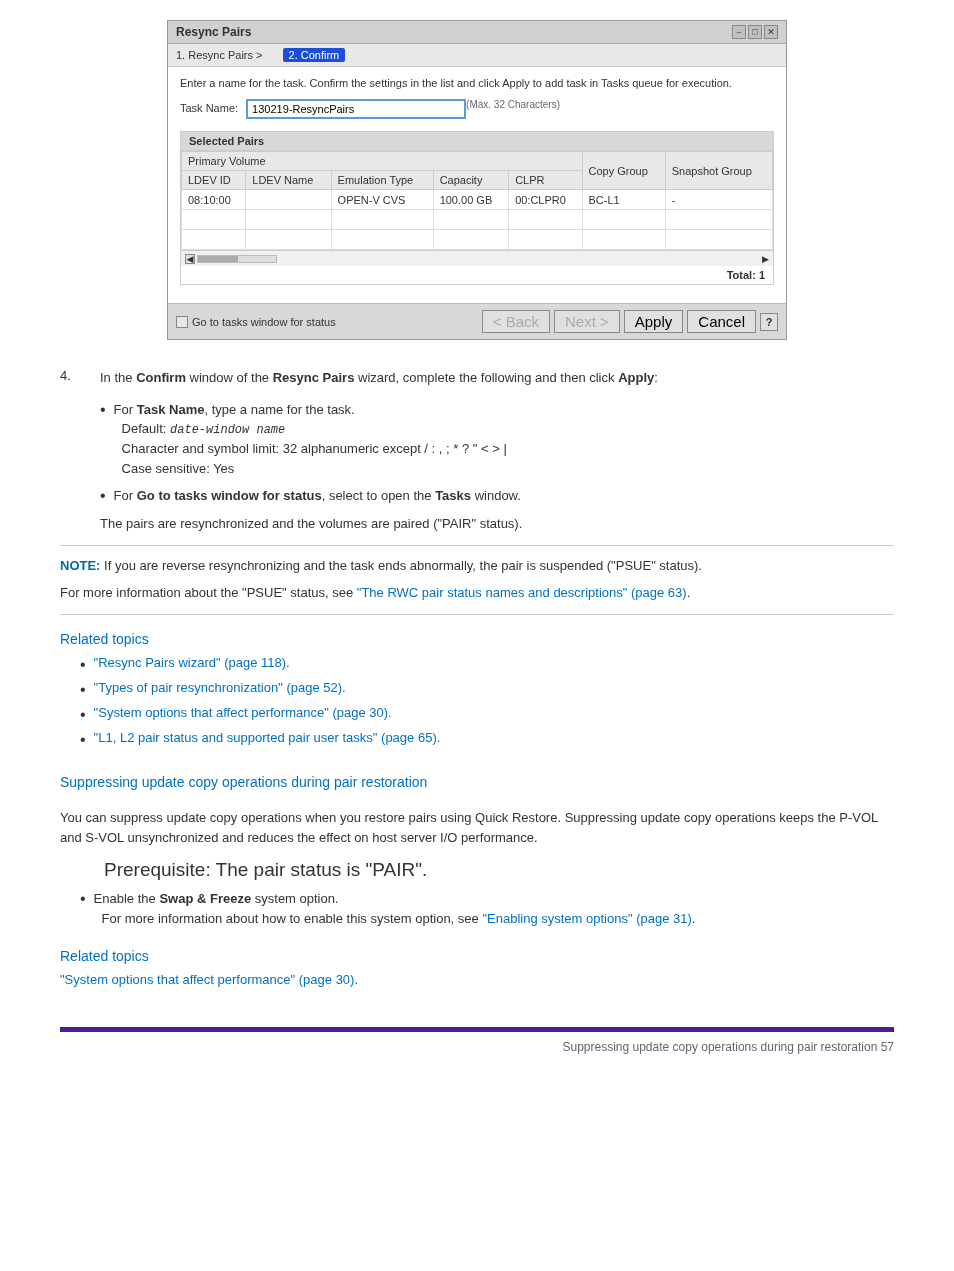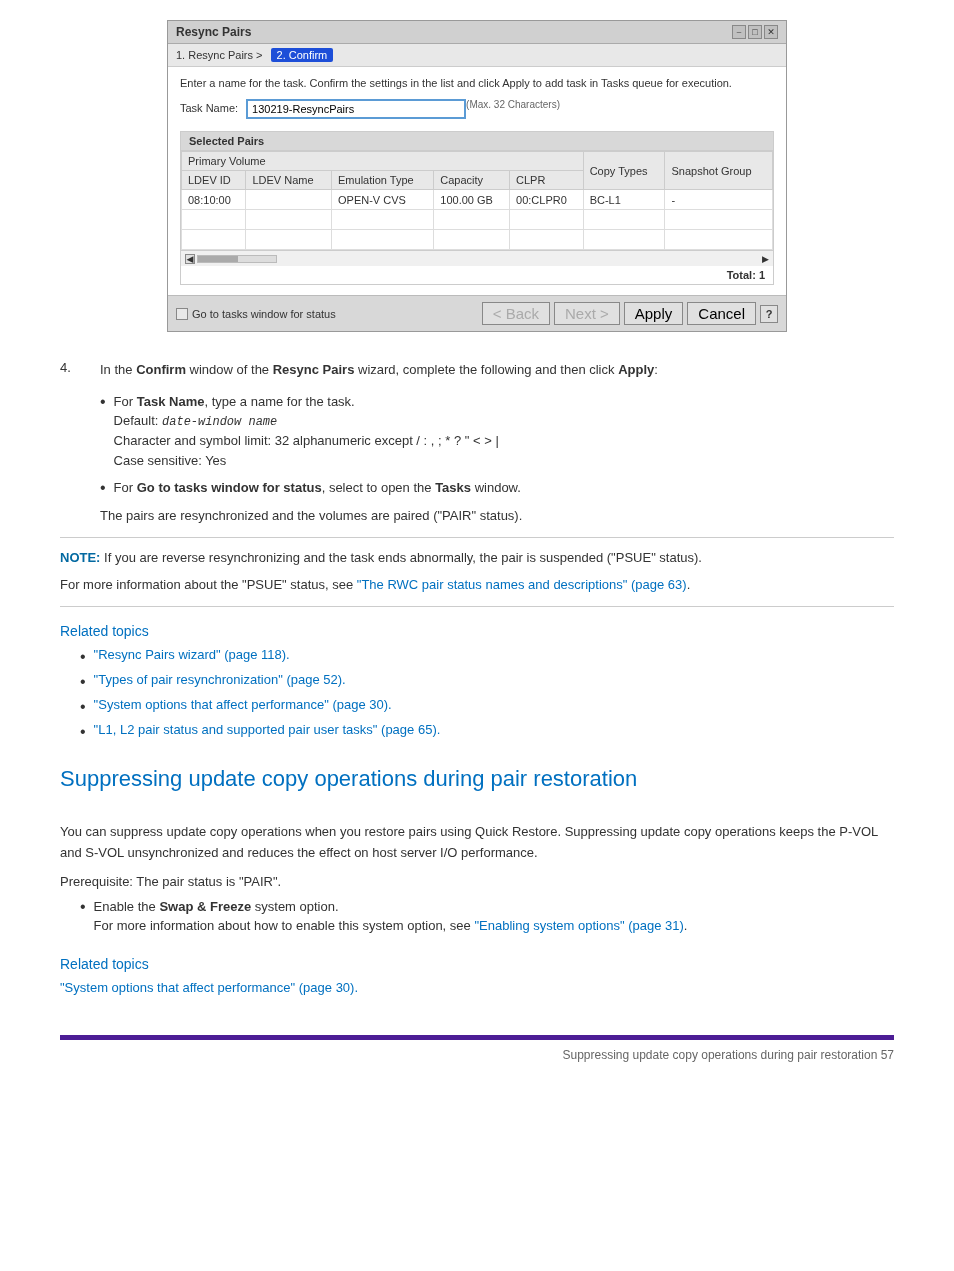--- a/index.html
+++ b/index.html
@@ -51,21 +51,21 @@
       justify-content: center;
       font-size: 9px;
       cursor: pointer;
     }
     .dialog-breadcrumb {
       background: #e8e8e8;
       padding: 4px 8px;
       border-bottom: 1px solid #ccc;
       display: flex;
       align-items: center;
-      gap: 8px;
+      gap: 20px;
       font-size: 11px;
     }
     .breadcrumb-item {
       color: #333;
     }
     .breadcrumb-active {
       background: #1d4ed8;
       color: #fff;
       padding: 1px 6px;
       border-radius: 2px;
@@ -101,20 +101,21 @@
       font-size: 11px;
       background: #fff;
     }
     .task-name-hint {
       font-size: 10px;
       color: #666;
       margin-top: 0;
     }
     .selected-pairs-section {
       border: 1px solid #ccc;
+      margin-bottom: 8px;
     }
     .selected-pairs-header {
       background: #d8d8d8;
       padding: 3px 8px;
       font-weight: bold;
       font-size: 11px;
       border-bottom: 1px solid #ccc;
     }
     .table-wrapper {
       overflow-x: auto;
@@ -249,21 +250,21 @@
       font-size: 13px;
       line-height: 1.5;
     }
     .bullet-list li::before {
       content: "•";
       font-size: 16px;
       line-height: 1.2;
       flex-shrink: 0;
     }
     .sub-item-indent {
-      margin-left: 0;
+      margin-left: 8px;
       font-size: 13px;
       line-height: 1.5;
     }
     code.mono {
       font-family: 'Courier New', monospace;
       font-style: italic;
       font-size: 12px;
     }
     .result-text {
       margin: 8px 0 8px 40px;
@@ -304,33 +305,34 @@
       margin-bottom: 6px;
       font-size: 13px;
     }
     .related-list li::before {
       content: "•";
       font-size: 16px;
       line-height: 1.2;
     }
     .section-heading {
       color: #0070c0;
-      font-size: 22px;
+      font-size: 14px;
       font-weight: normal;
-      margin: 24px 0 28px 0;
+      margin: 24px 0 16px 0;
       line-height: 1.3;
     }
     .section-body {
       font-size: 13px;
       line-height: 1.6;
       margin-bottom: 10px;
     }
     .prereq-text {
-      font-size: 13px;
+      font-size: 19px;
       margin-bottom: 8px;
+      margin-left: 44px;
     }
     .section-bullet-list {
       list-style: none;
       margin: 0 0 0 20px;
     }
     .section-bullet-list li {
       display: flex;
       gap: 8px;
       margin-bottom: 6px;
       font-size: 13px;
@@ -403,21 +405,21 @@
         </div>
       </div>
 
       <div class="selected-pairs-section">
         <div class="selected-pairs-header">Selected Pairs</div>
         <div class="table-wrapper">
           <table class="pairs-table">
             <thead>
               <tr>
                 <th colspan="5" class="th-group col-group">Primary Volume</th>
-                <th rowspan="2" class="th-group">Copy Types</th>
+                <th rowspan="2" class="th-group">Copy Group</th>
                 <th rowspan="2" class="th-group">Snapshot Group</th>
               </tr>
               <tr>
                 <th class="th-group">LDEV ID</th>
                 <th class="th-group">LDEV Name</th>
                 <th class="th-group">Emulation Type</th>
                 <th class="th-group">Capacity</th>
                 <th class="th-group">CLPR</th>
               </tr>
             </thead>

